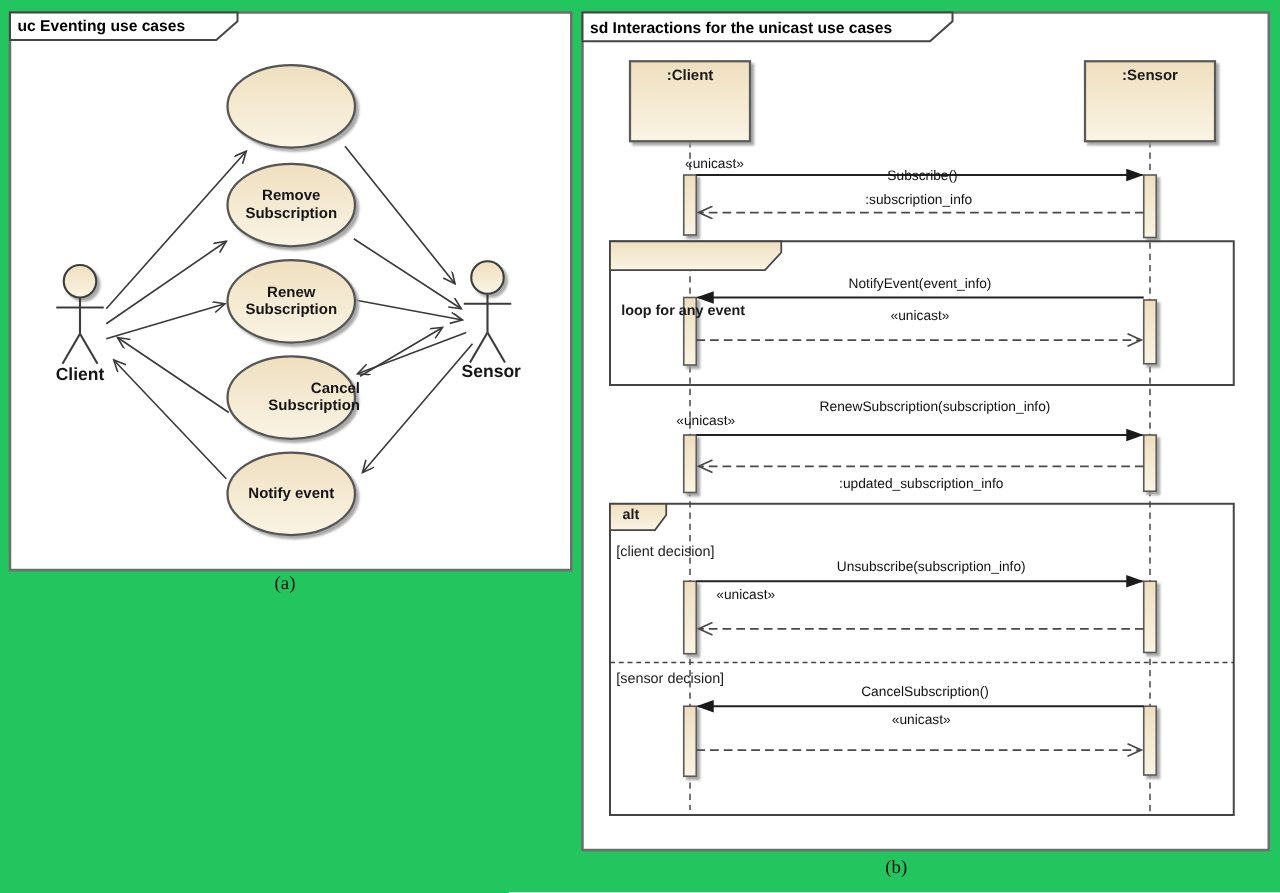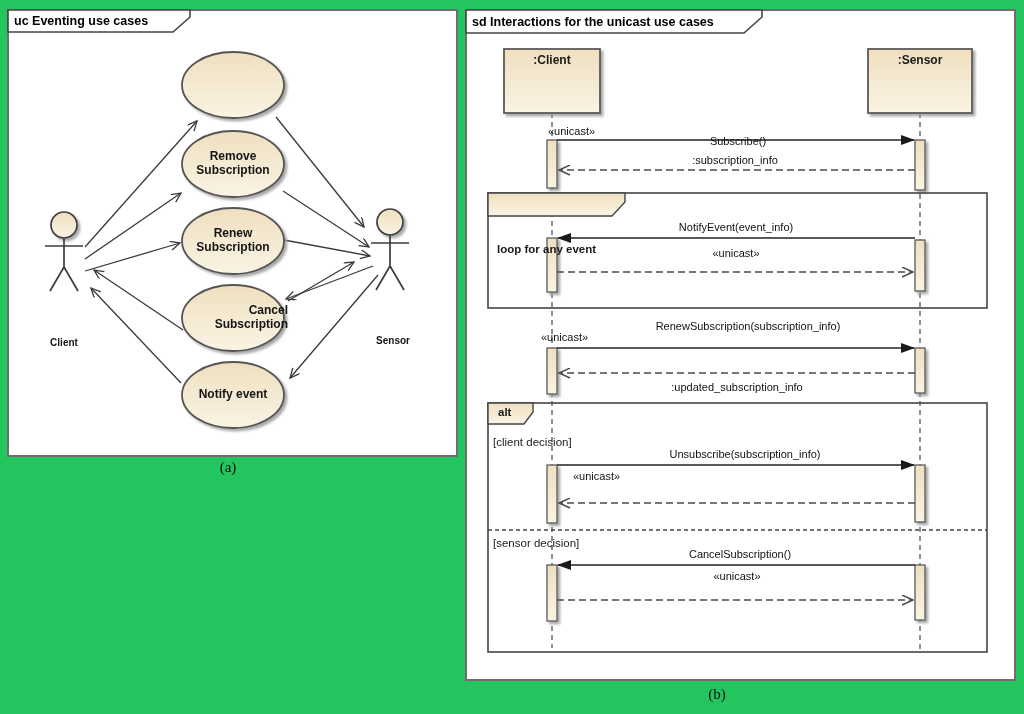--- a/index.html
+++ b/index.html
@@ -6,21 +6,21 @@
   #stage{
     position:relative;width:1024px;height:714px;background:#22c55e;overflow:hidden;
     font-family:"Liberation Sans","DejaVu Sans",sans-serif;color:#111;
   }
   #stage svg{position:absolute;left:0;top:0;}
   .lbl{position:absolute;white-space:nowrap;pointer-events:none;line-height:1.15;}
   .cx{transform:translateX(-50%);}
   .cxy{transform:translate(-50%,-50%);}
   .panel-title{font-size:12.5px;font-weight:bold;color:#000;}
   .uc-label{font-size:12px;font-weight:bold;text-align:center;width:110px;white-space:normal;color:#151515;}
-  .actor-label{font-size:10px;font-weight:bold;color:#151515;margin-top:44px;}
+  .actor-label{font-size:14px;font-weight:bold;color:#151515;}
   .lifeline-label{font-size:12px;font-weight:bold;color:#1a1a1a;}
   .frag-title{font-size:11.5px;font-weight:bold;color:#1a1a1a;}
   .guard{font-size:11.5px;color:#1c1c1c;}
   .msg{font-size:11px;color:#111;}
   .caption{font-family:"Liberation Serif","DejaVu Serif",serif;font-size:15px;color:#111;}
 </style>
 </head>
 <body>
 
 <div id="stage">

